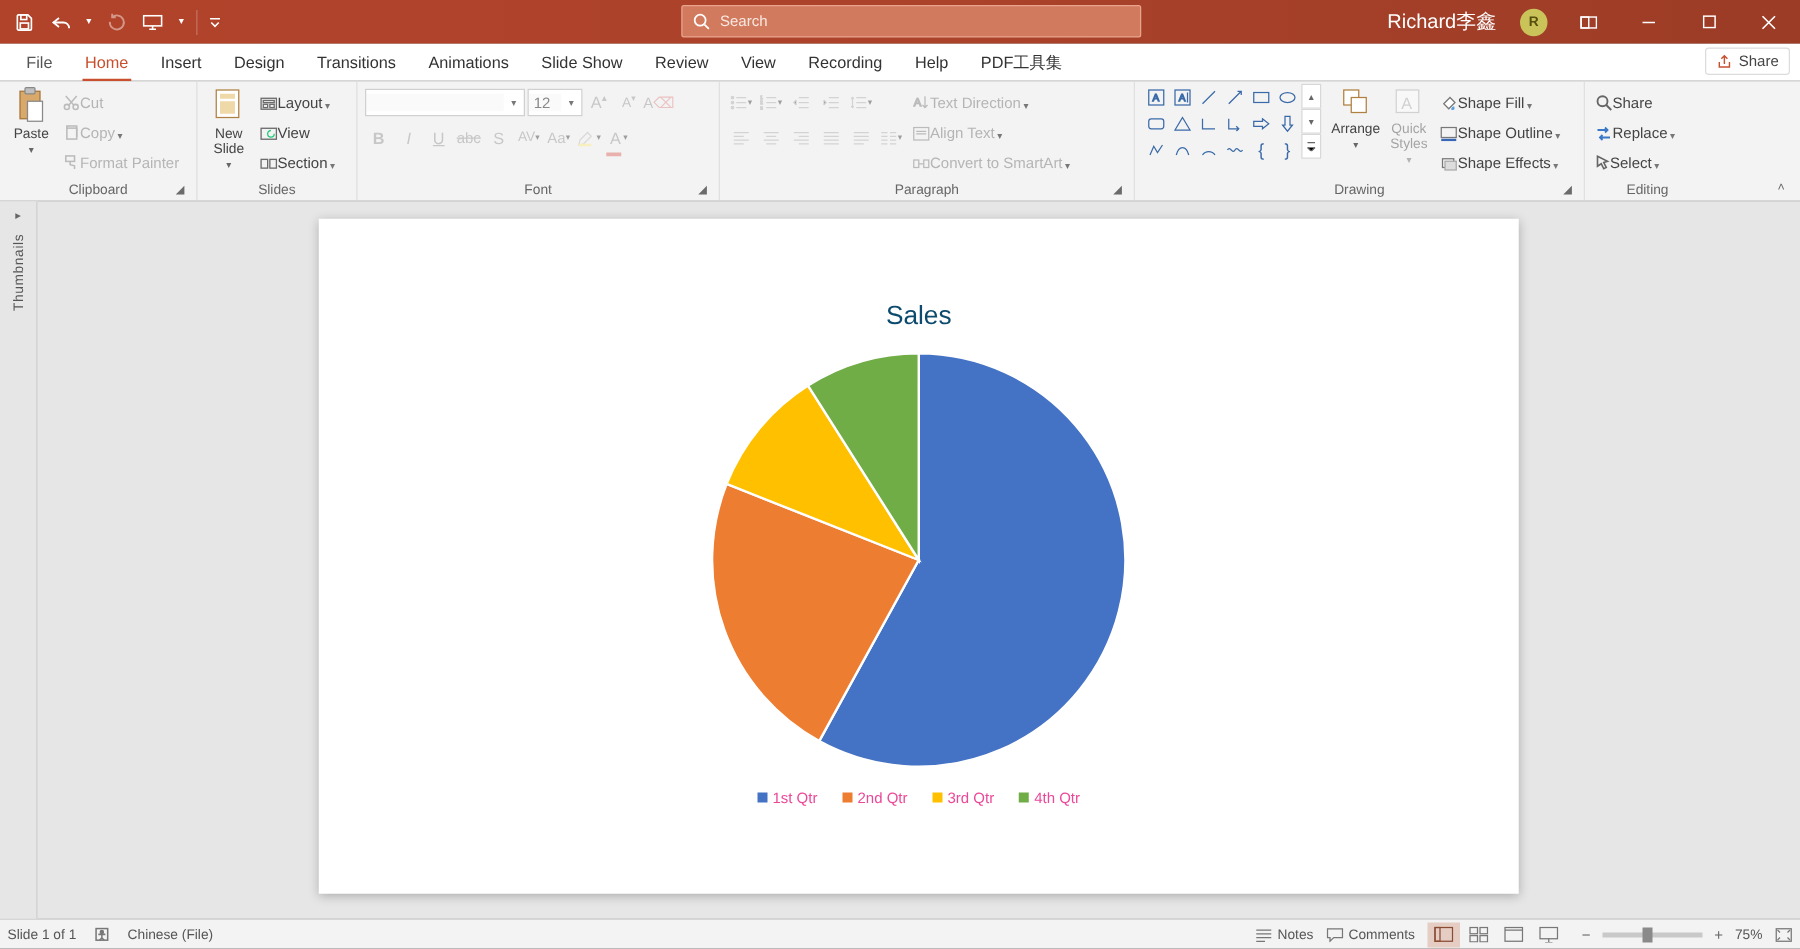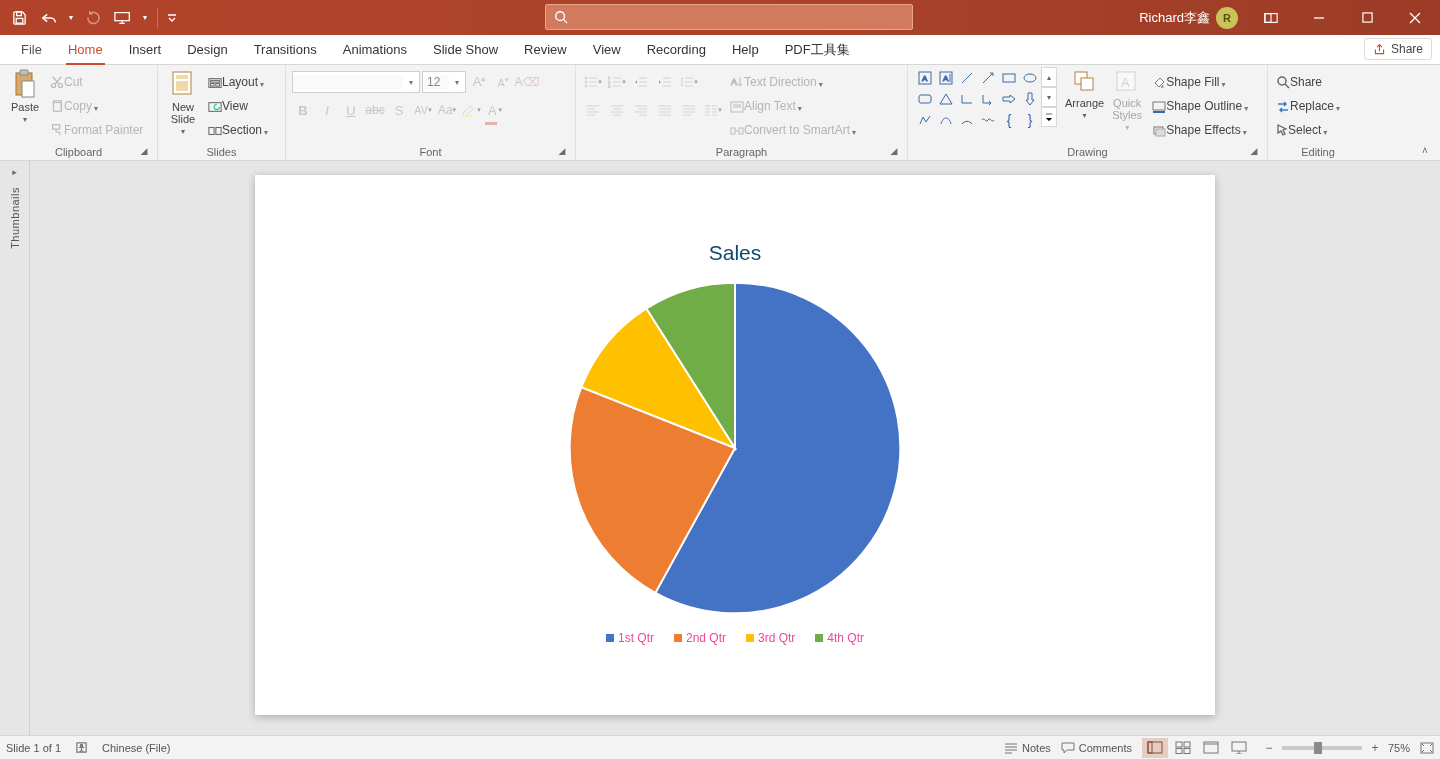--- a/index.html
+++ b/index.html
@@ -24,21 +24,21 @@
   .qat-btn{width:26px;height:26px;display:flex;align-items:center;justify-content:center;border-radius:2px;color:#fff}
   .qat-btn.disabled{opacity:.45}
   .qat-sep{width:1px;height:20px;background:rgba(255,255,255,.25);margin:0 3px}
   #doc-title{position:absolute;left:0;right:0;text-align:center;pointer-events:none;font-size:12px;letter-spacing:.3px}
   #doc-title span{pointer-events:auto}
   #searchbox{position:absolute;left:545px;top:4px;width:368px;height:26px;background:#d27a5e;border:1px solid #e9a48e;border-radius:2px;display:flex;align-items:center;padding:0 8px;color:#fff}
   #searchbox svg{flex:0 0 auto}
   #searchbox input{flex:1;background:transparent;border:none;outline:none;color:#fff;font-size:12px;margin-left:8px}
   #searchbox input::placeholder{color:#f7e8e2}
   #title-right{margin-left:auto;display:flex;align-items:center;gap:2px;padding-right:2px}
-  .user-name{font-size:13px;margin-right:4px}
+  .user-name{font-size:16px;margin-right:17px}
   .avatar{width:22px;height:22px;border-radius:50%;background:#c9c35a;display:flex;align-items:center;justify-content:center;font-size:11px;color:#574f0f;font-weight:600;margin-right:8px}
   .winbtn{width:46px;height:34px;display:flex;align-items:center;justify-content:center;color:#fff}
 
   
   #ribbon-tabs{height:30px;background:#fff;border-bottom:1px solid var(--ribbon-border);display:flex;align-items:flex-end;padding-left:8px;position:relative}
   .tab{padding:0 12px;height:30px;display:flex;align-items:center;font-size:13px;color:#333;border:1px solid transparent;border-bottom:none;cursor:default}
   .tab.file{color:#555}
   .tab.active{color:var(--orange);position:relative}
   .tab.active::after{content:"";position:absolute;left:10px;right:10px;bottom:-1px;height:2px;background:var(--orange)}
   #share-btn{position:absolute;right:8px;top:3px;height:22px;border:1px solid #dcdcdc;background:#fff;border-radius:3px;font-size:12px;color:#444;display:flex;align-items:center;padding:0 8px;gap:5px}
@@ -153,20 +153,21 @@
       <span>  -  </span>
       <span>PowerPoint</span>
     </span>
   </div>
 
   <div id="searchbox">
     <svg width="14" height="14" viewBox="0 0 16 16" fill="none" stroke="#fff" stroke-width="1.6">
         <circle cx="7" cy="7" r="5"></circle>
         <path d="m11 11 4 4"></path>
       </svg>
+    <input placeholder="Search" style="">
   </div>
 
   <div id="title-right">
     <span class="user-name">Richard李鑫</span>
     <div class="avatar">
         <span>R</span>
       </div>
     <div class="winbtn">
         <svg width="14" height="12" viewBox="0 0 16 12" fill="none" stroke="#fff" stroke-width="1.3">
           <rect x="1" y="1" width="14" height="10"></rect>

